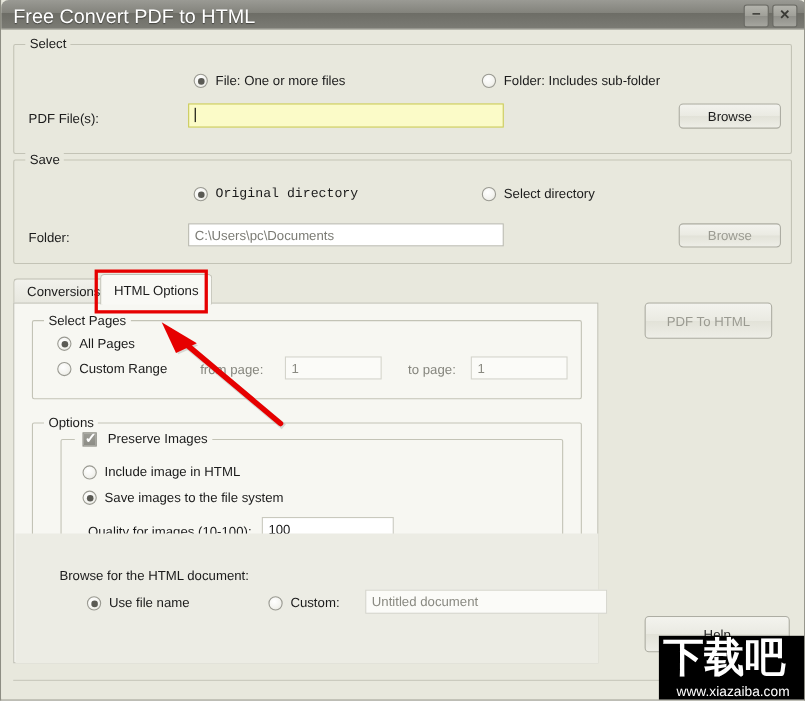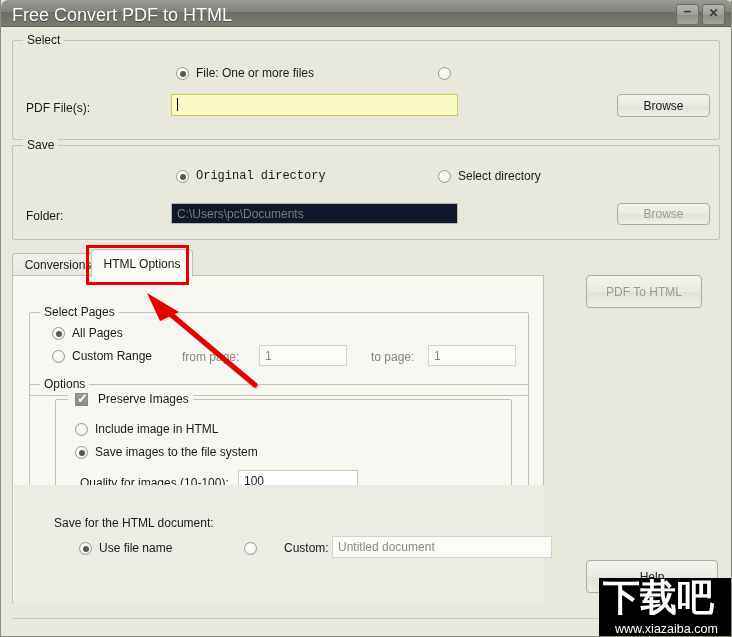--- a/index.html
+++ b/index.html
@@ -144,21 +144,21 @@
     color: #1b1b1b;
     white-space: nowrap;
   }
   .lbl.muted { color: #86867e; }
 
   
   .input {
     position: absolute;
     box-sizing: border-box;
     border: 1px solid #b9b9ae;
-    background: #0f172a;
+    background: #ffffff;
     font-size: 12px;
     color: #7b7b74;
     padding: 0 5px;
     line-height: 20px;
     white-space: nowrap;
     overflow: hidden;
   }
   .input.active {
     background: #fbfbc8;
     border: 1px solid #c9c95b;
@@ -322,20 +322,21 @@
 
   <div class="client">
 
     <div class="groupbox" style="left:11px; top:13px; width:708px; height:100px;">
       <div class="gb-title">Select</div>
 
       <div class="radio checked" style="left:163px; top:26px;"></div>
       <div class="lbl" style="left:183px; top:25px;">File:  One or more files</div>
 
       <div class="radio" style="left:425px; top:26px;"></div>
+      <div class="lbl" style="left:445px; top:25px;">Folder: Includes sub-folder</div>
 
       <div class="lbl" style="left:13px; top:60px;">PDF File(s):</div>
       <div class="input active" style="left:158px; top:53px; width:287px; height:22px;"><span class="caret"></span><span></span></div>
 
       <div class="btn" style="left:604px; top:53px; width:93px; height:23px;">
           <span>Browse</span>
         </div>
     </div>
 
     <div class="groupbox" style="left:11px; top:118px; width:708px; height:95px;">
@@ -359,21 +360,21 @@
       <div class="tab inactive" style="left:0px; width:92px;">
           <span>Conversions</span>
         </div>
       <div class="tab active" style="left:79px; width:102px;">
           <span>HTML Options</span>
         </div>
     </div>
 
     <div class="tabpanel">
 
-      <div class="groupbox on-white" style="left:16px; top:36px; width:500px; height:84px;">
+      <div class="groupbox on-white" style="left:16px; top:15px; width:500px; height:72px;">
         <div class="gb-title">Select Pages</div>
 
         <div class="radio checked" style="left:22px; top:14px;"></div>
         <div class="lbl" style="left:42px; top:13px;">All Pages</div>
 
         <div class="radio" style="left:22px; top:37px;"></div>
         <div class="lbl" style="left:42px; top:36px;">Custom Range</div>
 
         <div class="lbl muted" style="left:152px; top:37px;">from page:</div>
         <div class="input lightfield" style="left:229px; top:32px; width:88px; height:21px;">1</div>
@@ -398,27 +399,27 @@
 
           <div class="radio checked" style="left:19px; top:46px;"></div>
           <div class="lbl" style="left:39px; top:45px;">Save images to the file system</div>
 
           <div class="lbl" style="left:24px; top:76px;">Quality for images (10-100):</div>
           <div class="input white" style="left:182px; top:70px; width:120px; height:22px;">100</div>
         </div>
       </div>
 
       <div class="panel-lower">
-        <div class="lbl" style="left:40px; top:31px;">Save for the HTML document:</div>
+        <div class="lbl" style="left:40px; top:31px;">Browse for the HTML document:</div>
 
         <div class="radio checked" style="left:65px; top:57px;"></div>
         <div class="lbl" style="left:85px; top:56px;">Use file name</div>
 
         <div class="radio" style="left:230px; top:57px;"></div>
-        <div class="lbl" style="left:250px; top:56px;margin-left:20px;">Custom:</div>
+        <div class="lbl" style="left:250px; top:56px;">Custom:</div>
 
         <div class="input lightfield" style="left:318px; top:51px; width:220px; height:22px;">Untitled document</div>
       </div>
     </div>
 
     <div class="btn disabled" style="left:585px; top:248px; width:116px; height:33px;">
         <span>PDF To HTML</span>
       </div>
 
     <div class="btn" style="left:585px; top:533px; width:132px; height:33px;">

